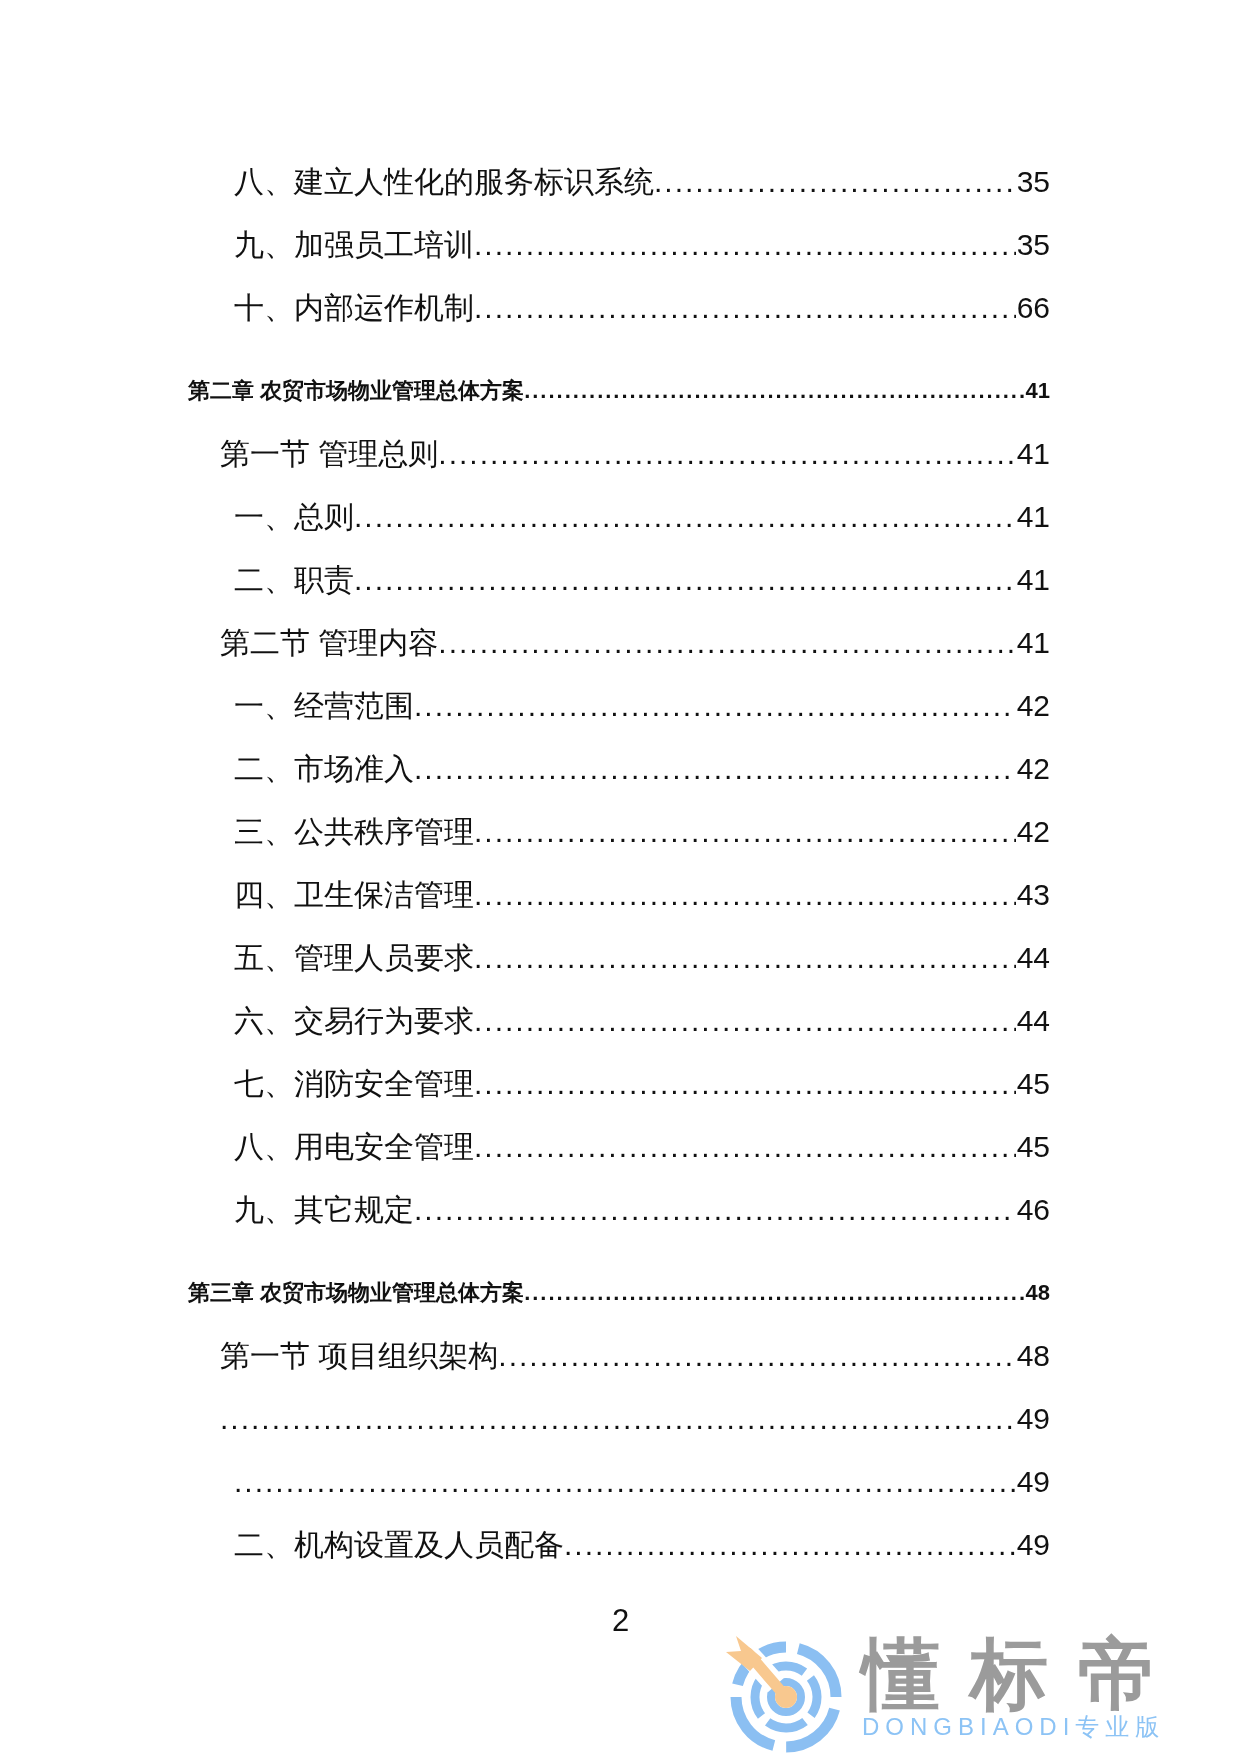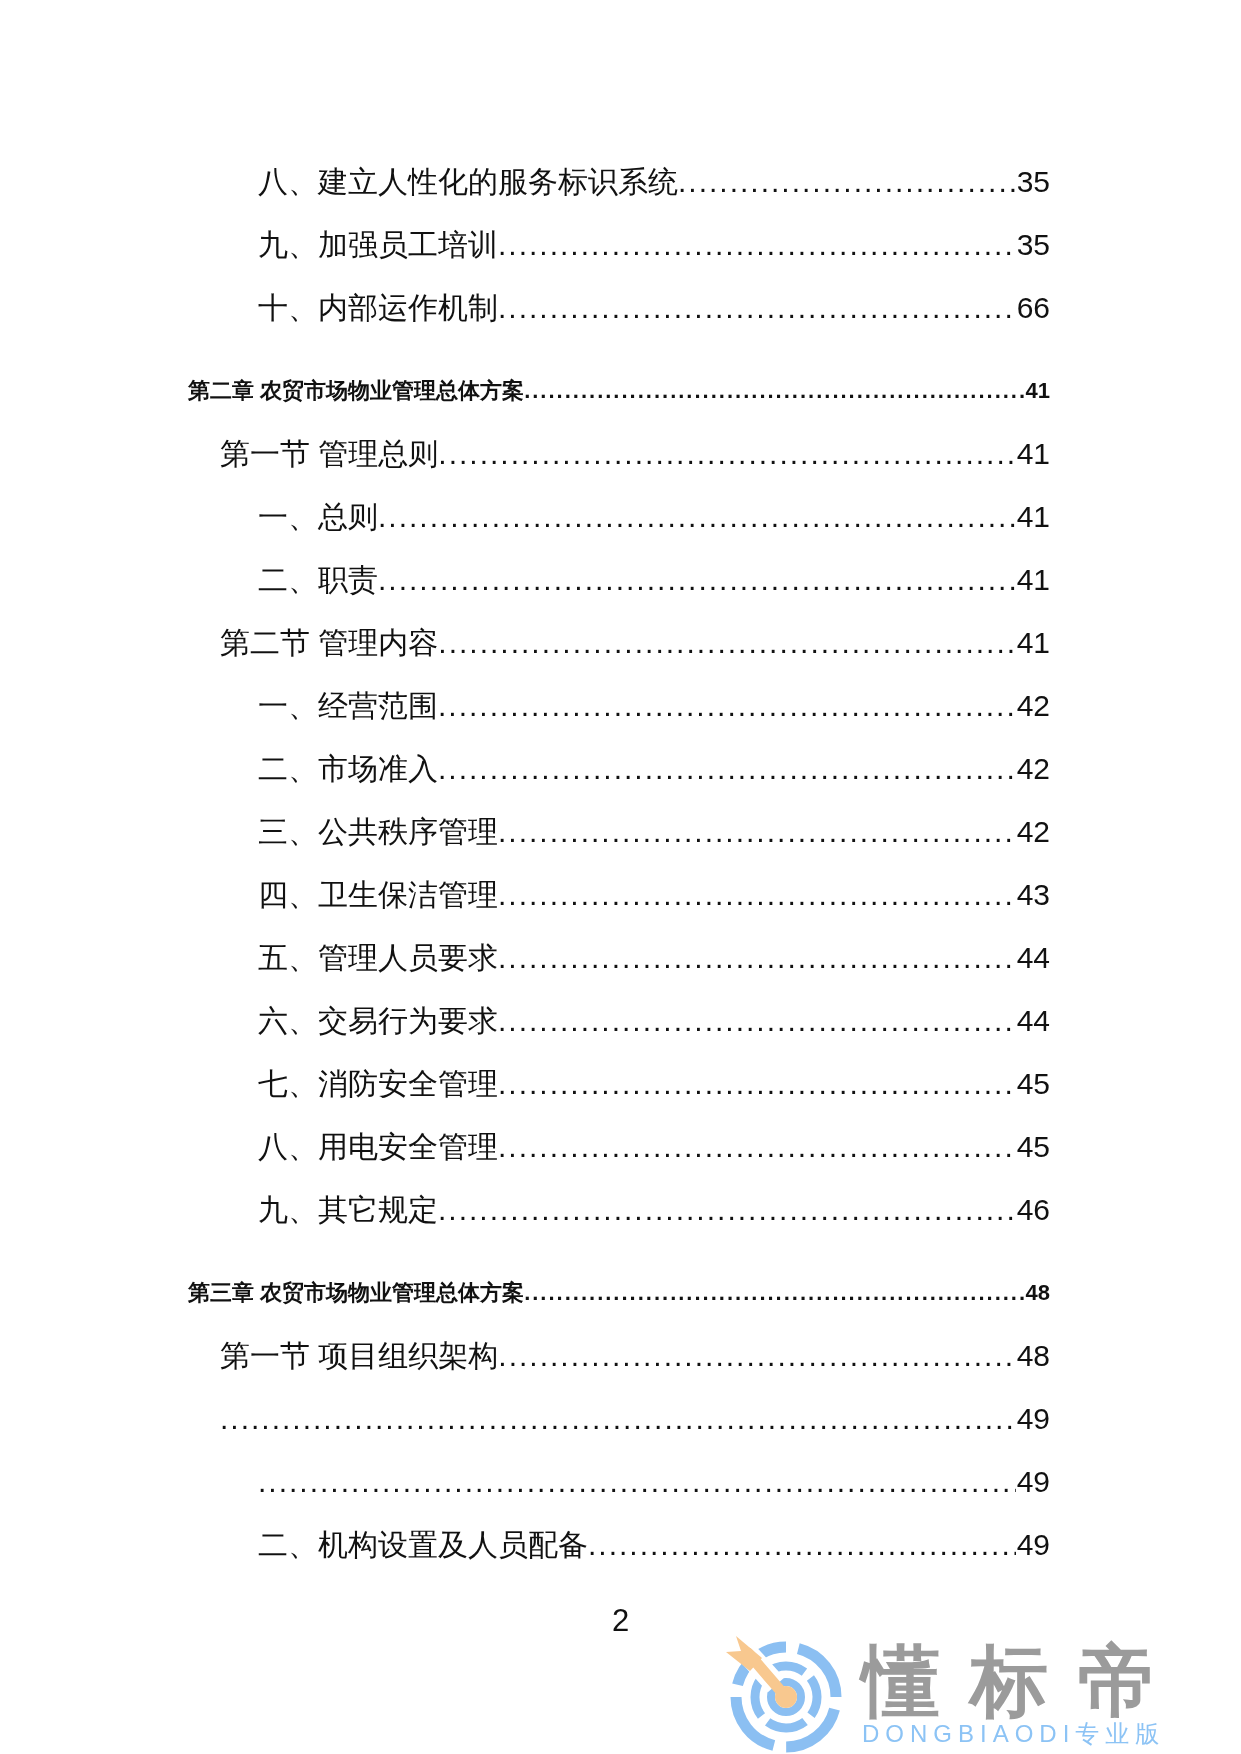--- a/index.html
+++ b/index.html
@@ -36,35 +36,35 @@
     letter-spacing:2px;
     min-width:0;
   }
   .row .page-num{flex:0 0 auto;padding-left:1px;}
   .row.chapter{
     font-weight:700;
     font-size:22px;
     margin-top:20px;
   }
   .row.section{margin-left:32px;}
-  .row.item{margin-left:70px;text-align:right;}
+  .row.item{margin-left:46px;text-align:right;}
   
   .footer{
     position:absolute;
     left:0;top:1603px;width:1241px;
     text-align:center;
     font-size:31px;line-height:36px;
     color:#111111;
   }
   
   .watermark{
     position:absolute;
     left:724px;top:1634px;
     display:flex;
-    align-items:center;
+    align-items:flex-start;
   }
   .wm-logo{width:120px;height:120px;flex:0 0 auto;}
   .wm-text{margin-left:18px;}
   .wm-brand{
     font-size:78px;
     line-height:80px;
     font-weight:700;
     color:#9b9b9b;
     letter-spacing:30px;
     white-space:nowrap;

